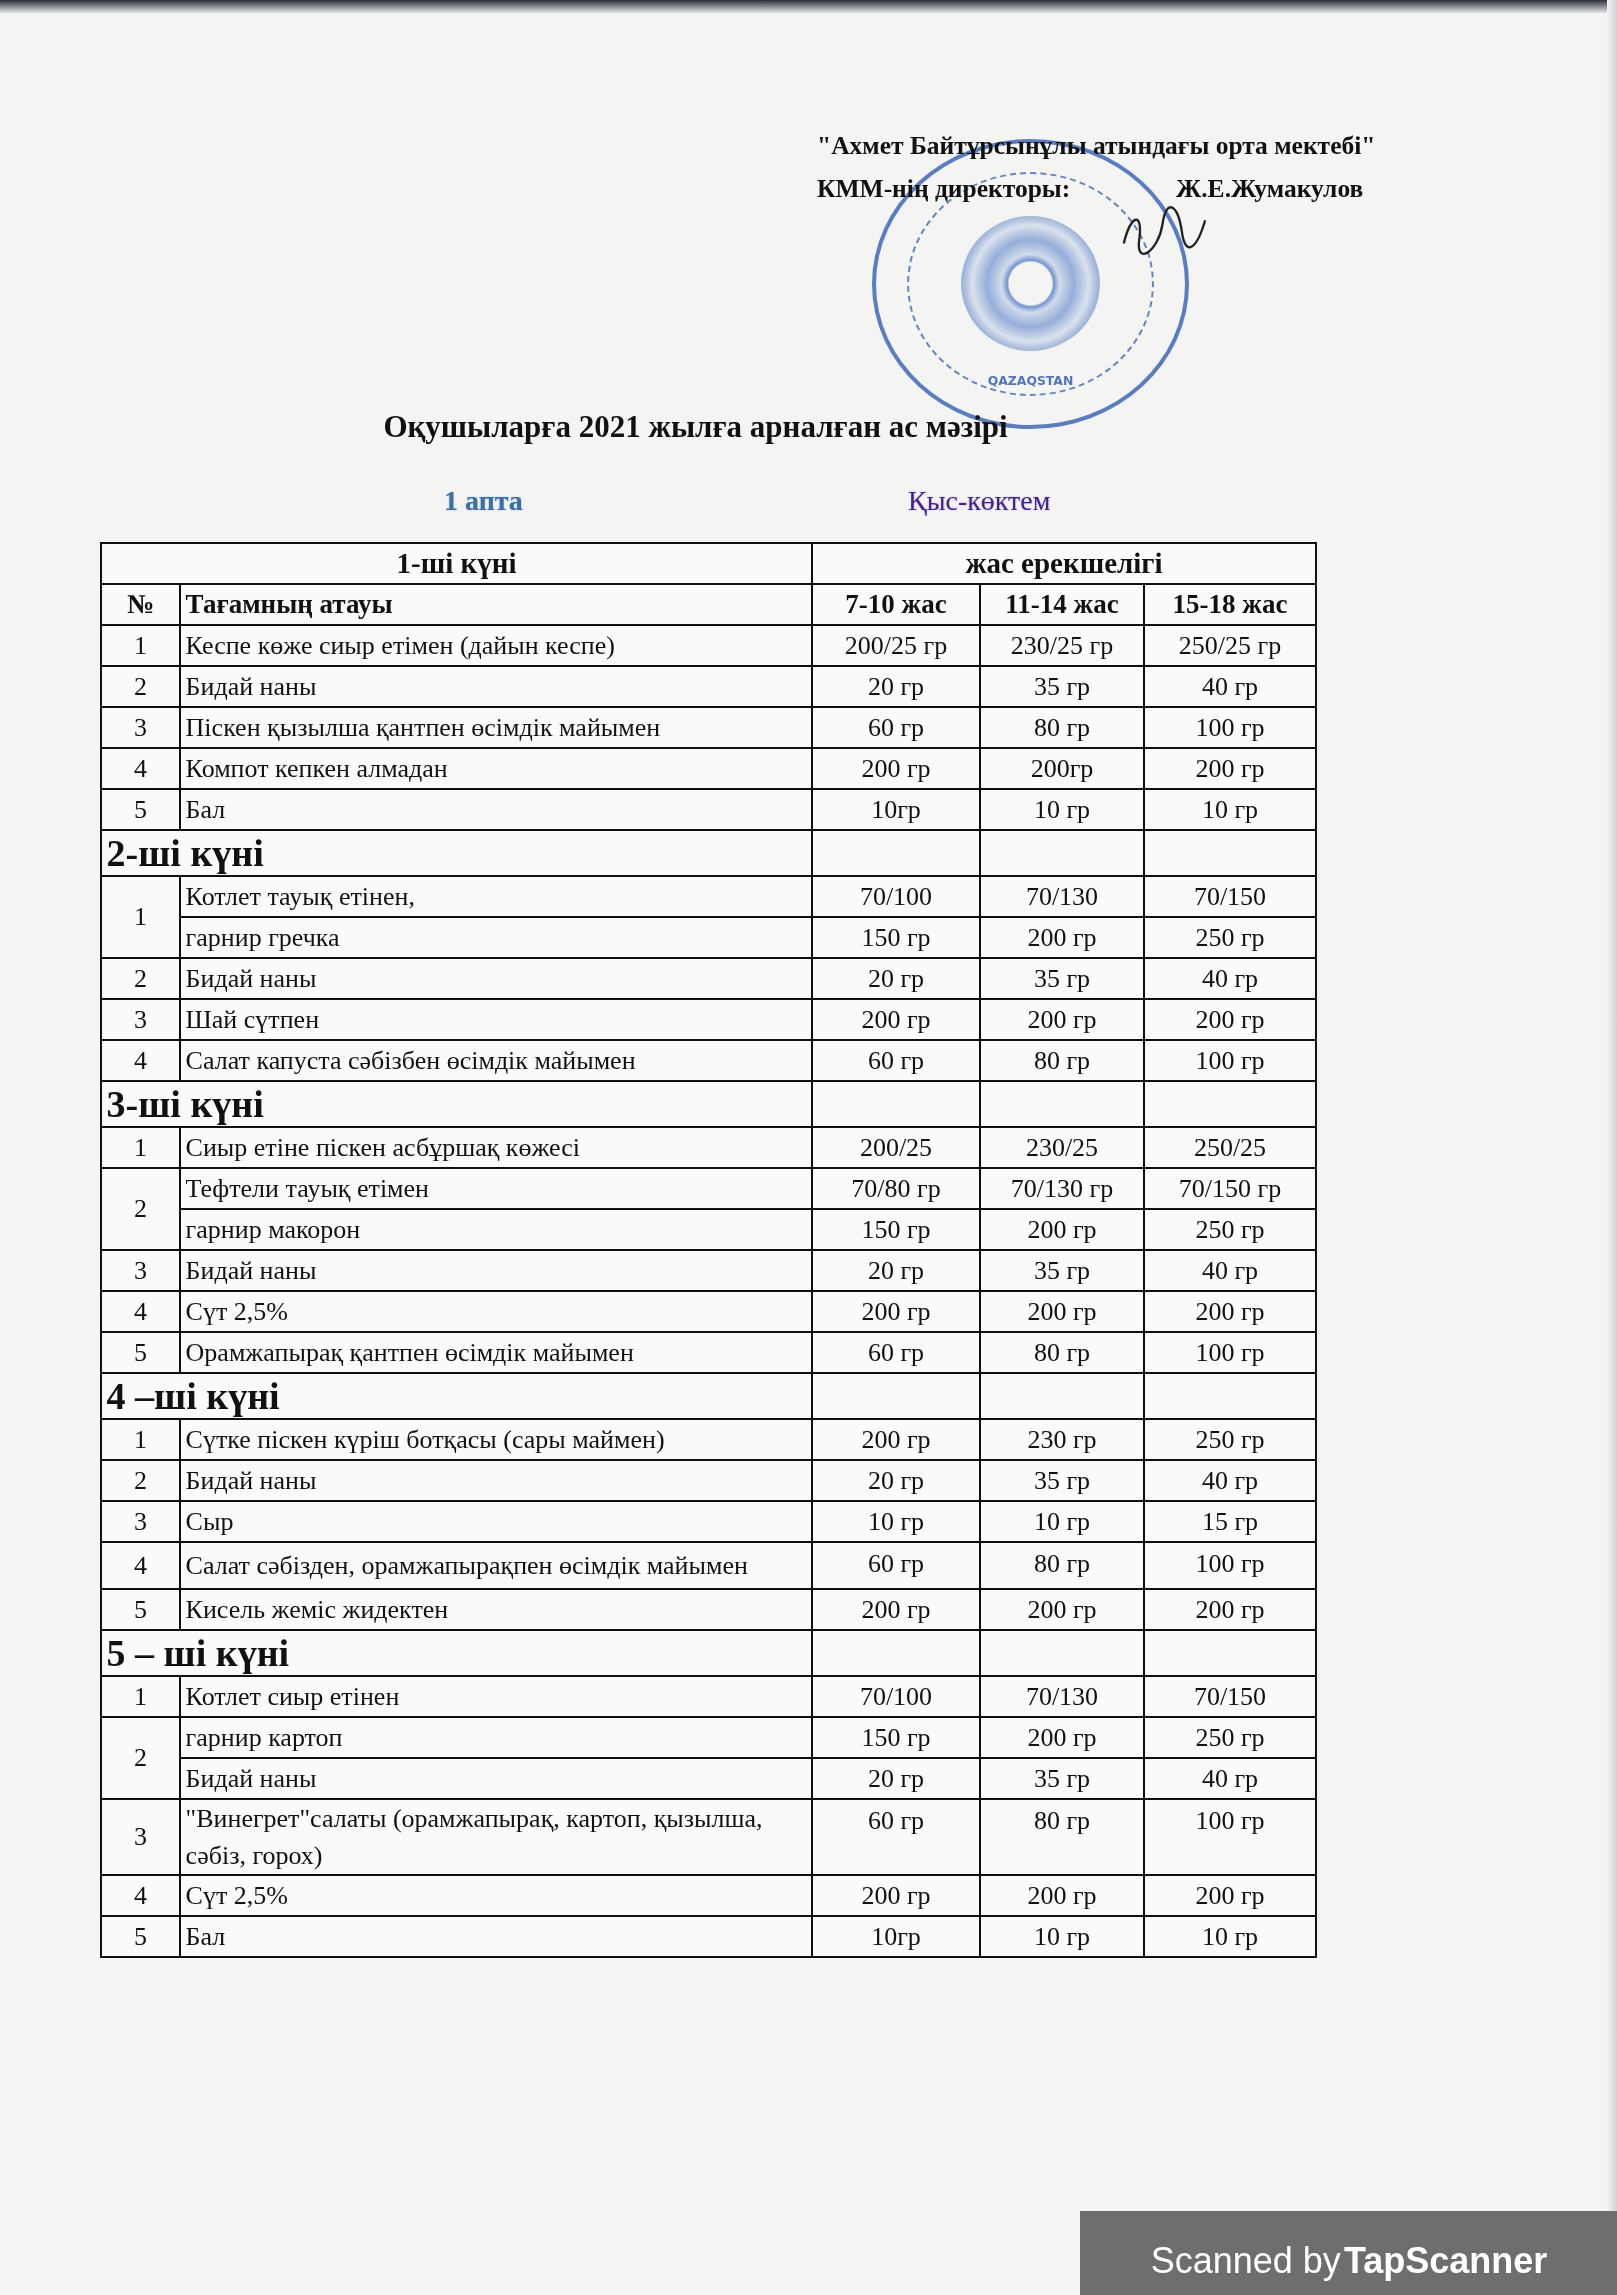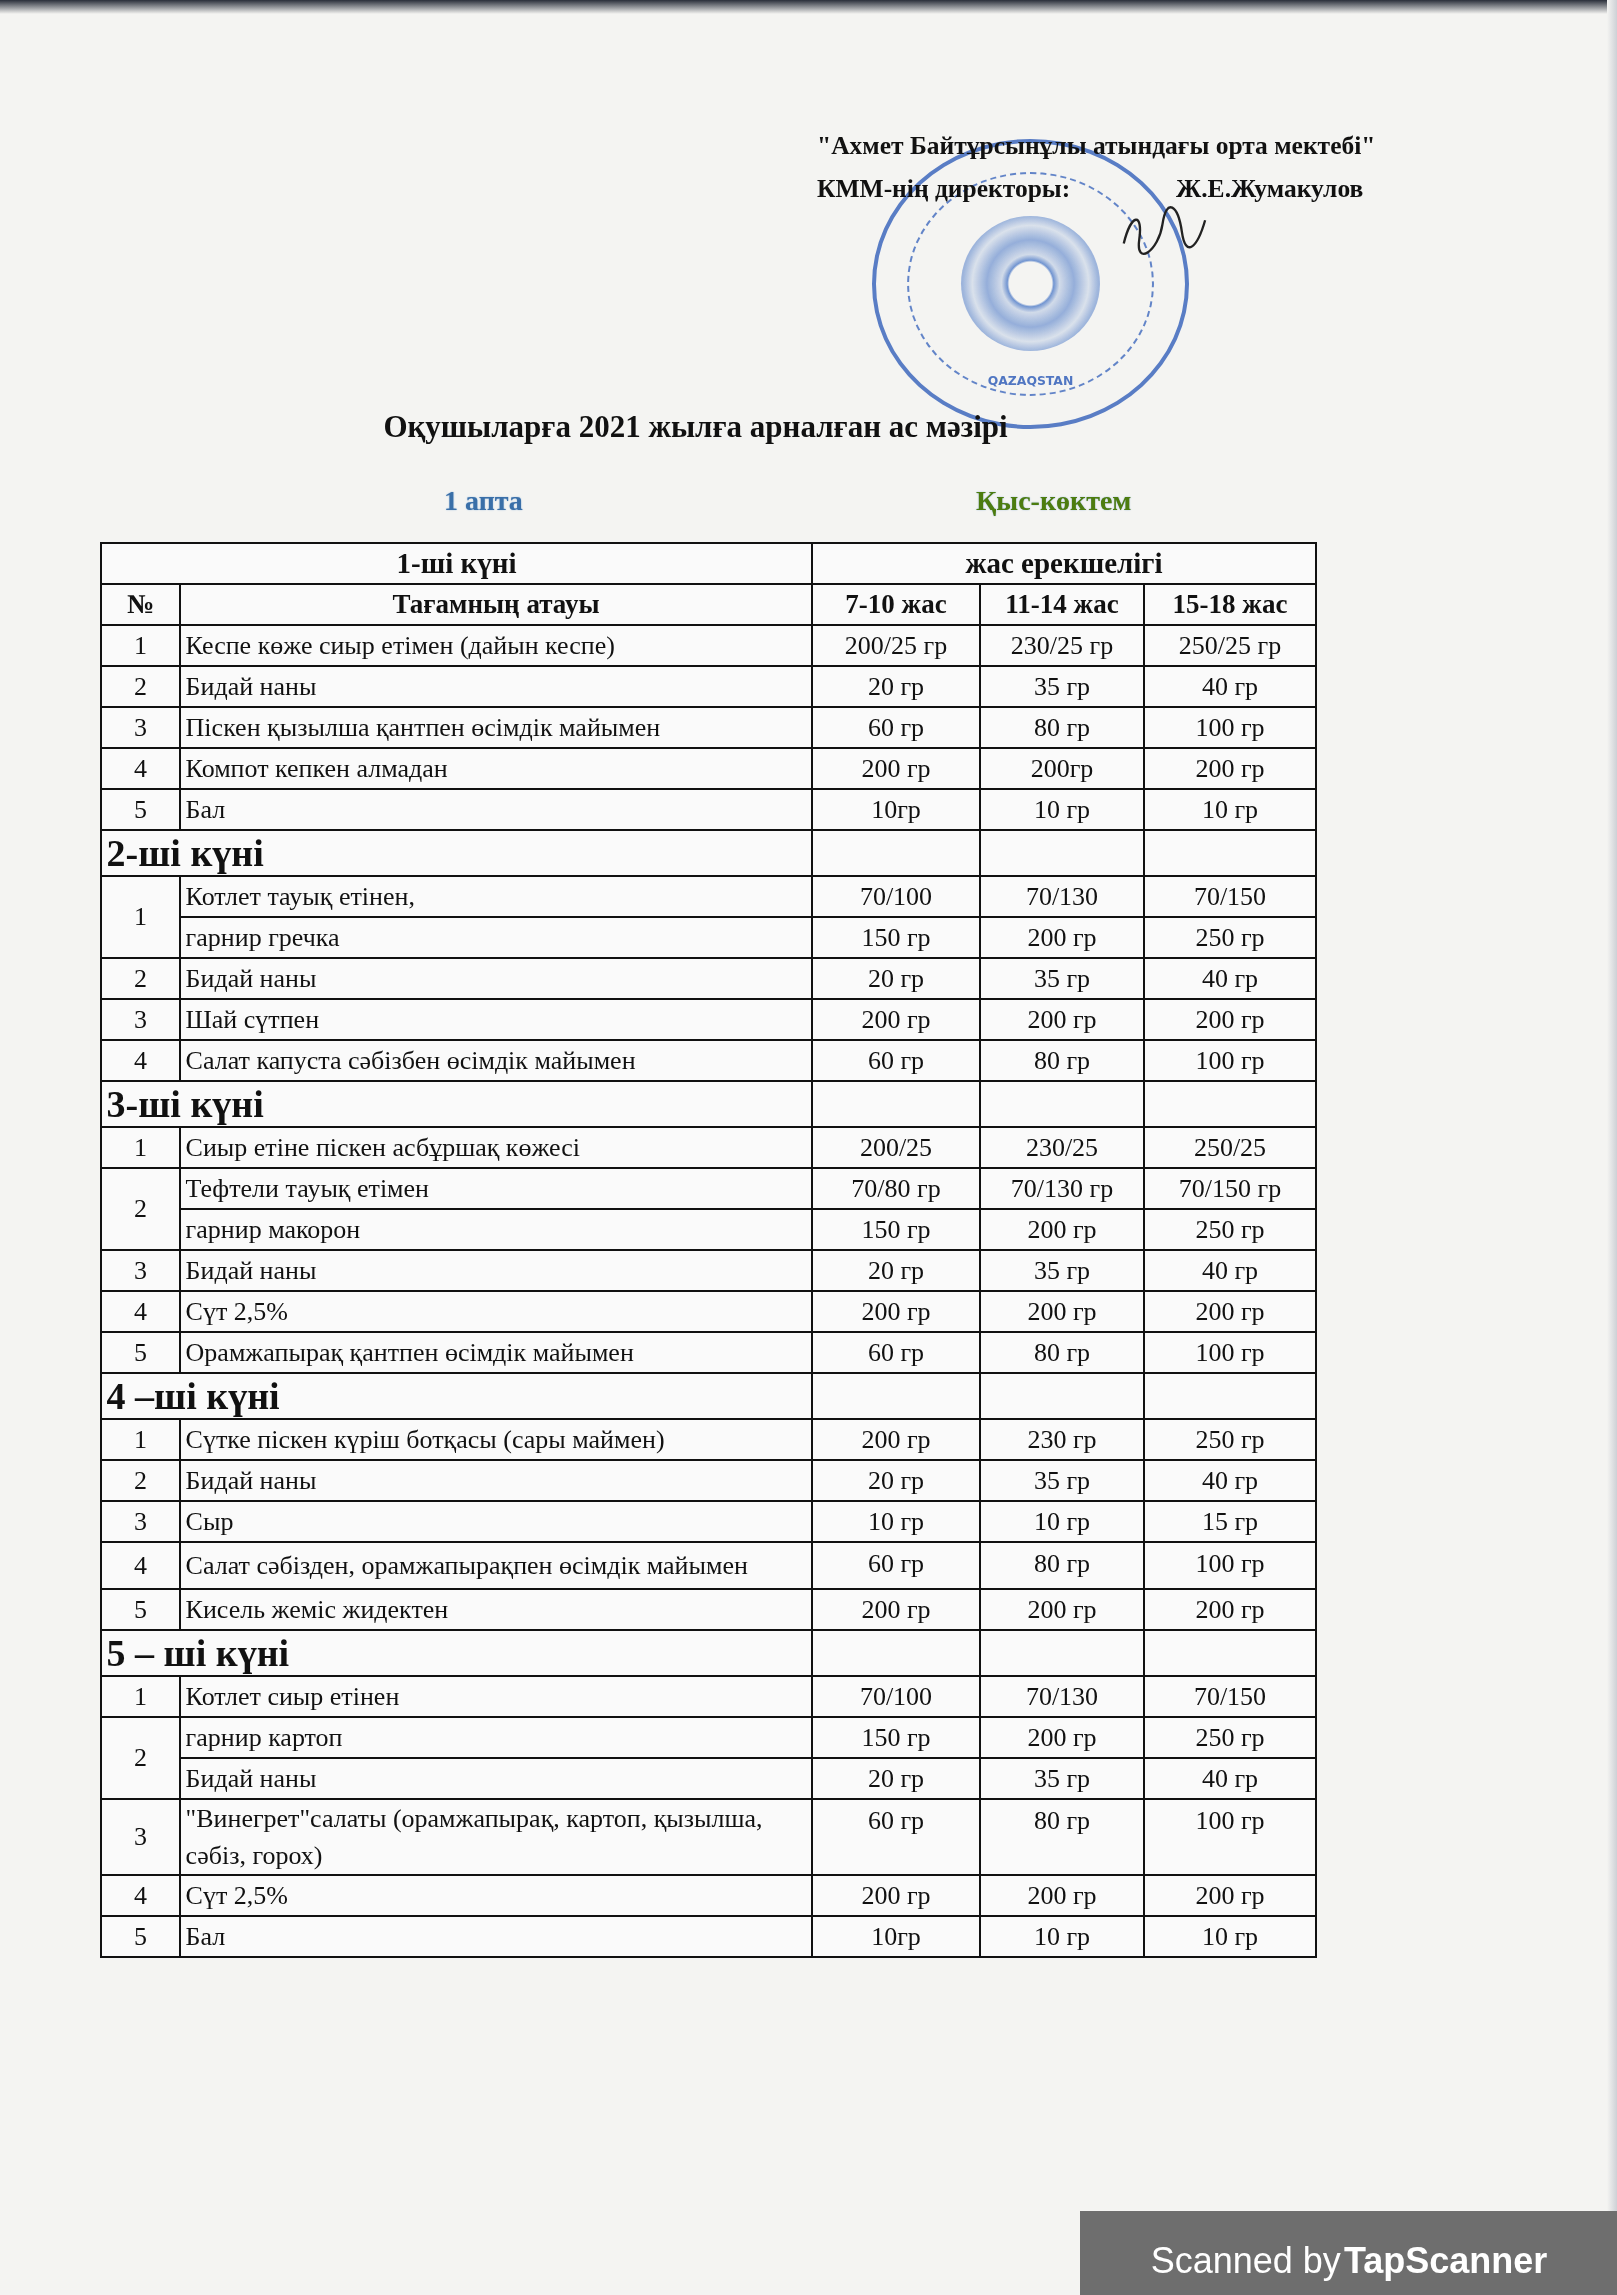--- a/index.html
+++ b/index.html
@@ -49,22 +49,22 @@
   .title {
     position: absolute; left: 0; width: 1391px; top: 409px; text-align: center;
     font-weight: bold; font-size: 31px;
   }
   .subtitle-week {
     position: absolute; left: 444px; top: 485px;
     font-weight: bold; font-size: 28px; color: #3a6fa8;
     text-shadow: 0 0 1.5px #8fb3d9;
   }
   .subtitle-season {
-    position: absolute; left: 976px; top: 485px;
-    font-weight: bold; font-size: 28px; color: #4d7c0f;
+    position: absolute; left: 908px; top: 485px;
+    font-weight: normal; font-size: 28px; color: #4c1d95;
     text-shadow: 0 0 1.5px #8fb3d9;
   }
   table.menu {
     position: absolute; left: 100px; top: 542px;
     width: 1215px;
     border-collapse: collapse;
     table-layout: fixed;
     font-size: 26px;
     background: #fafafa;
   }
@@ -75,21 +75,21 @@
     vertical-align: middle;
   }
   table.menu col.c-no { width: 79px; }
   table.menu col.c-name { width: 632px; }
   table.menu col.c-a { width: 168px; }
   table.menu col.c-b { width: 164px; }
   table.menu col.c-c { width: 172px; }
   .day-row td.day-title { font-weight: bold; font-size: 38px; height: 40px; }
   .day-row td.blank { }
   .hdr-group { text-align: center; font-weight: bold; font-size: 29px; height: 43px; }
-  .hdr-col { font-weight: bold; font-size: 27px; text-align: center; }
+  .hdr-col { font-weight: bold; font-size: 27px; }
   .hdr-col.center { text-align: center; }
   .num { text-align: center; }
   .val { text-align: center; }
   .tall td { height: 73px; }
   .tall td.val { vertical-align: top; padding-top: 6.2px; }
   .name-cell { line-height: 37px; }
   .watermark {
     position: absolute; left: 1080px; top: 2211px; width: 538px; height: 100px;
     background: #6e6e6e; color: #fff;
     font-family: "Liberation Sans", "DejaVu Sans", sans-serif;

